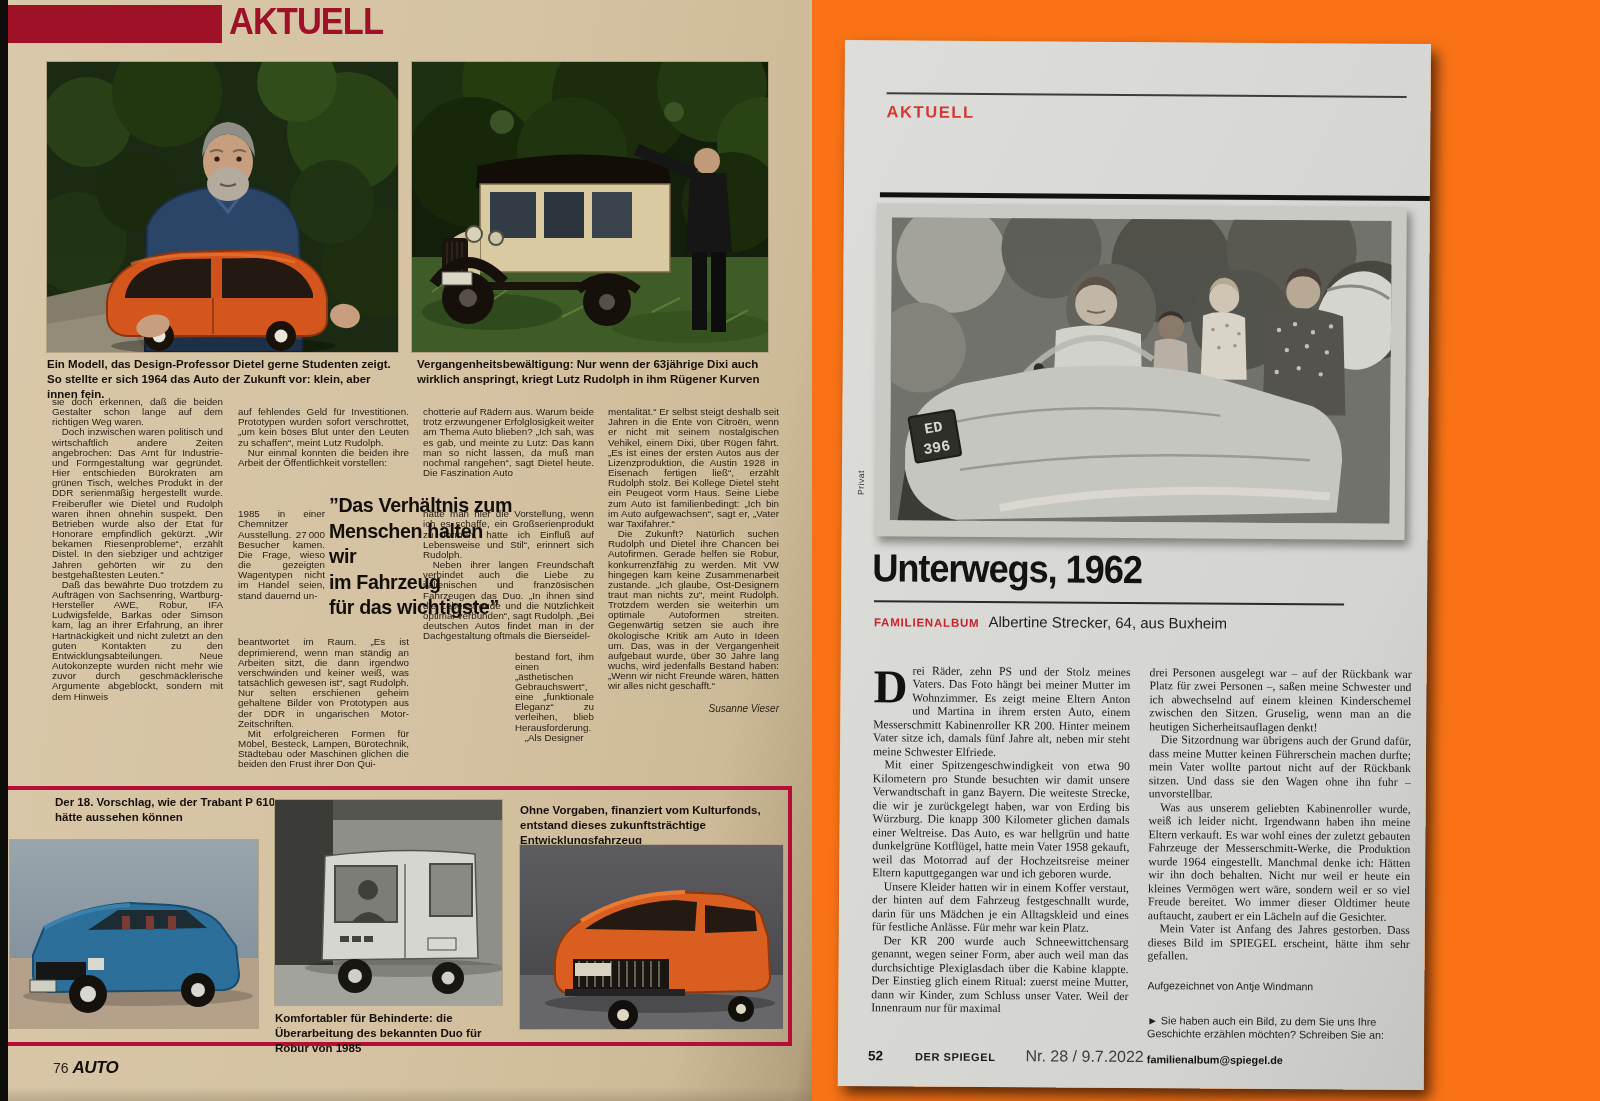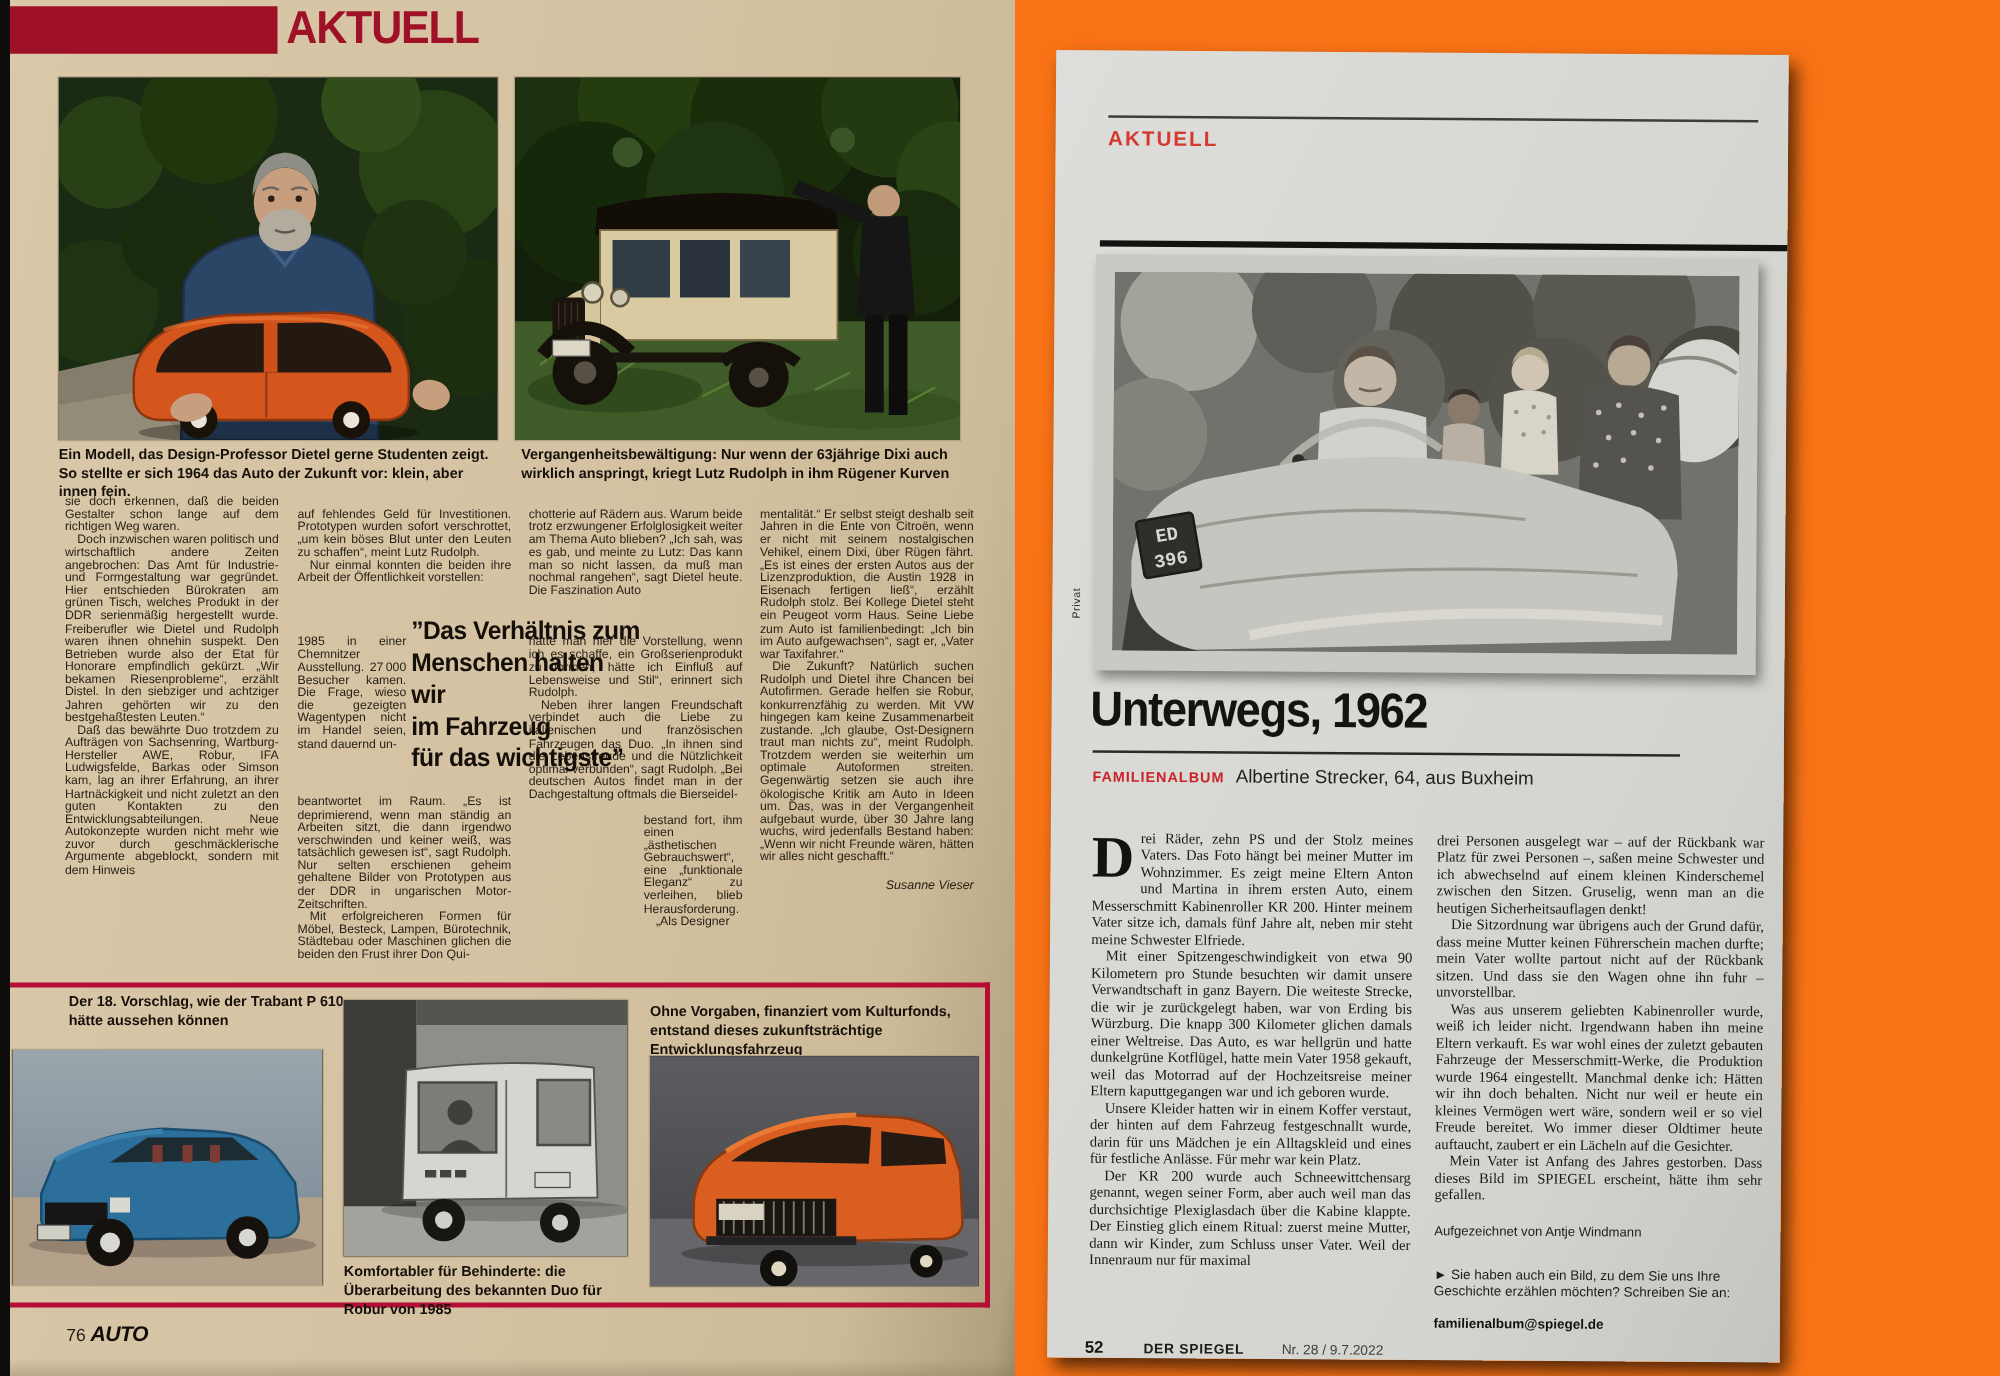--- a/index.html
+++ b/index.html
@@ -67,23 +67,23 @@
   .serifcol { position:absolute; width:257px; top:610px; font-family:"Liberation Serif", serif;
     font-size:11.7px; line-height:13.5px; text-align:justify; color:#181816; white-space:pre-line; hyphens:auto; }
   .dropcap { float:left; font-family:"Liberation Serif", serif; font-weight:bold; font-size:47px;
     line-height:38px; padding:3px 5px 0 0; color:#121210; }
   .credit { font-family:"Liberation Sans", sans-serif; font-size:10.5px; text-align:left; margin-top:3px; color:#222; }
   .note { font-family:"Liberation Sans", sans-serif; font-size:10.8px; line-height:12.6px; text-align:left;
     margin-top:8px; color:#1d1d1b; }
   .note-email { font-family:"Liberation Sans", sans-serif; font-weight:bold; font-size:10.8px; color:#131311; }
 
   .spiegel-footer { position:absolute; left:30px; top:1006px; display:flex; align-items:baseline; gap:10px; }
-  .pf-num { font-size:13.5px; font-weight:bold; color:#161614;margin-top:24px; }
+  .pf-num { font-size:13.5px; font-weight:bold; color:#161614; }
   .pf-mag { font-size:11px; font-weight:bold; letter-spacing:.6px; color:#1b1b19;padding-left:22px; }
-  .pf-issue { font-size:11px; color:#3e3e3c;padding-left:20px; }
+  .pf-issue { font-size:16px; color:#3e3e3c;padding-left:20px; }
 </style>
 </head>
 <body>
 
 <div id="stage">
 
   <div class="left-page">
 
     <div class="aktuell-bar"></div>
     <div class="aktuell-title">AKTUELL</div>

